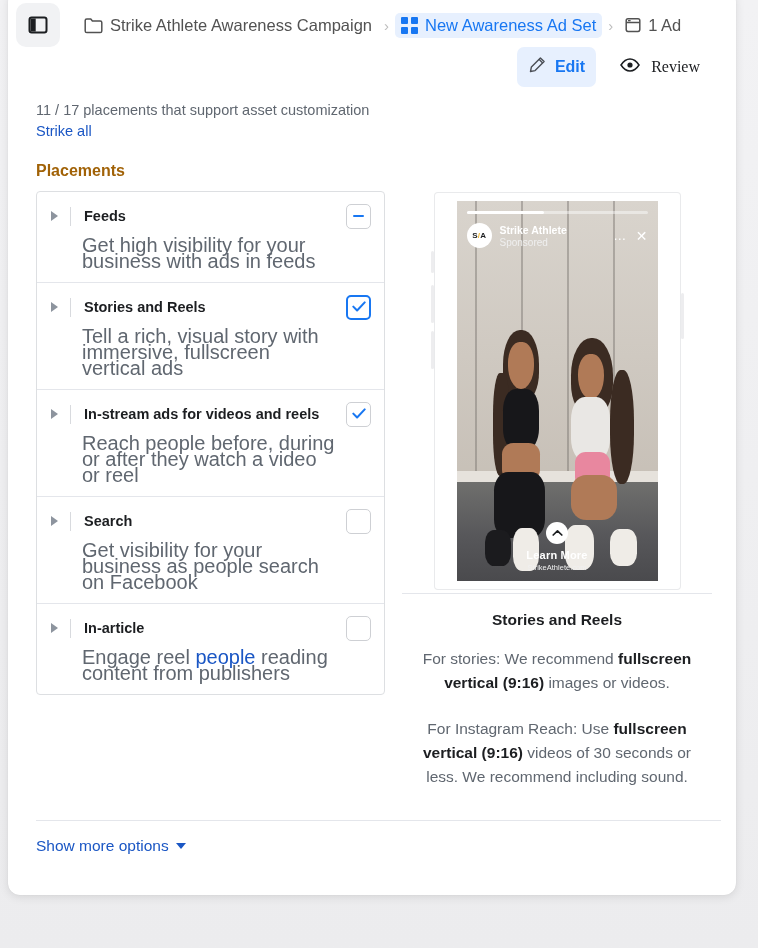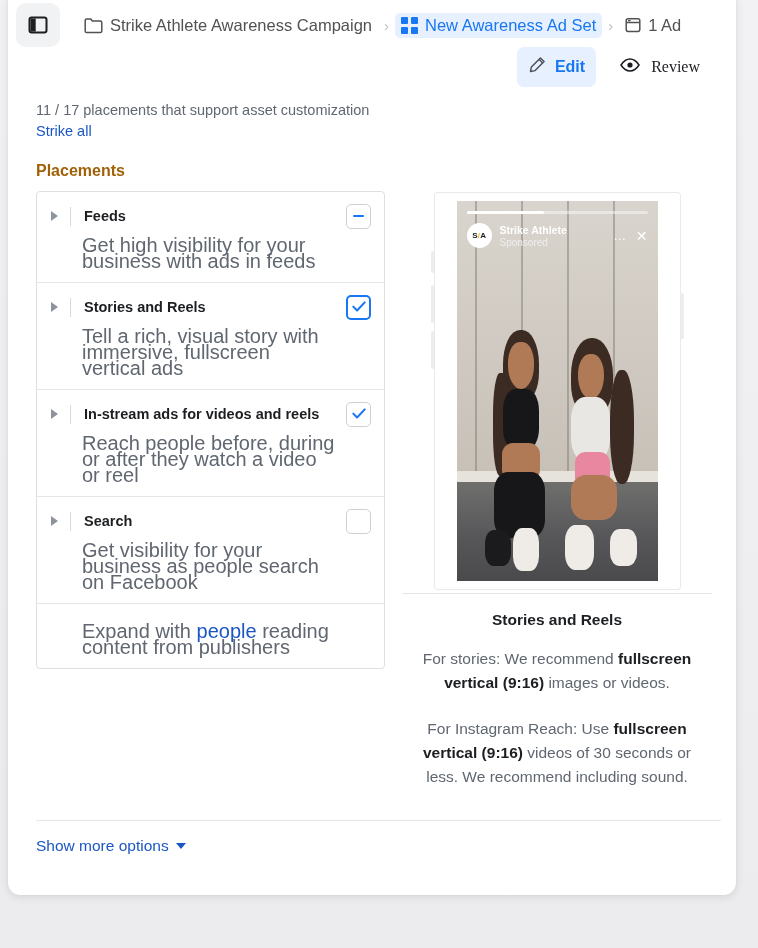--- a/index.html
+++ b/index.html
@@ -357,21 +357,27 @@
             <span class="tri"></span>
             <span class="vline"></span>
             <span class="row-title">Search</span>
             <span class="cb"></span>
           </div>
           <div class="row-desc">Get visibility for your business as people search on Facebook</div>
         </div>
 
 
         <div class="row">
-          <div class="row-desc"><span>Expand with </span><a class="lnk">people</a><span> reading content from publishers</span></div>
+          <div class="row-head">
+            <span class="tri"></span>
+            <span class="vline"></span>
+            <span class="row-title">In-article</span>
+            <span class="cb"></span>
+          </div>
+          <div class="row-desc"><span>Engage reel </span><a class="lnk">people</a><span> reading content from publishers</span></div>
         </div>
 
 
       </div>
 
       <div class="preview">
         <div class="phone-wrap">
           <div class="phone">
             <span class="side-l"></span>
             <span class="side-l2"></span>
@@ -415,20 +421,29 @@
                     <span>A</span>
                 </div>
                 <div class="story-names">
                   <div class="brand">Strike Athlete</div>
                   <div class="sponsored">Sponsored</div>
                 </div>
                 <span class="dots">…</span>
                 <span class="xclose">✕</span>
               </div>
 
+              <div class="cta">
+                <div class="cta-circle">
+                  <svg width="11" height="8" viewBox="0 0 11 8" aria-hidden="true">
+                    <path d="M1.2 6L5.5 1.8 9.8 6" fill="none" stroke="#1c1e21" stroke-width="1.7" stroke-linecap="round" stroke-linejoin="round"></path>
+                  </svg>
+                </div>
+                <div class="cta-label">Learn More</div>
+                <div class="cta-url">StrikeAthlete.com</div>
+              </div>
             </div>
           </div>
         </div>
 
         <div class="pv-sep"></div>
         <div class="pv-title">Stories and Reels</div>
 
         <div class="pv-para"><span>For stories: We recommend </span><b>fullscreen vertical (9:16)</b><span> images or videos.</span></div>
 
         <div class="pv-para second"><span>For Instagram Reach: Use </span><b>fullscreen vertical (9:16)</b><span> videos of 30 seconds or less. We recommend including sound.</span></div>

